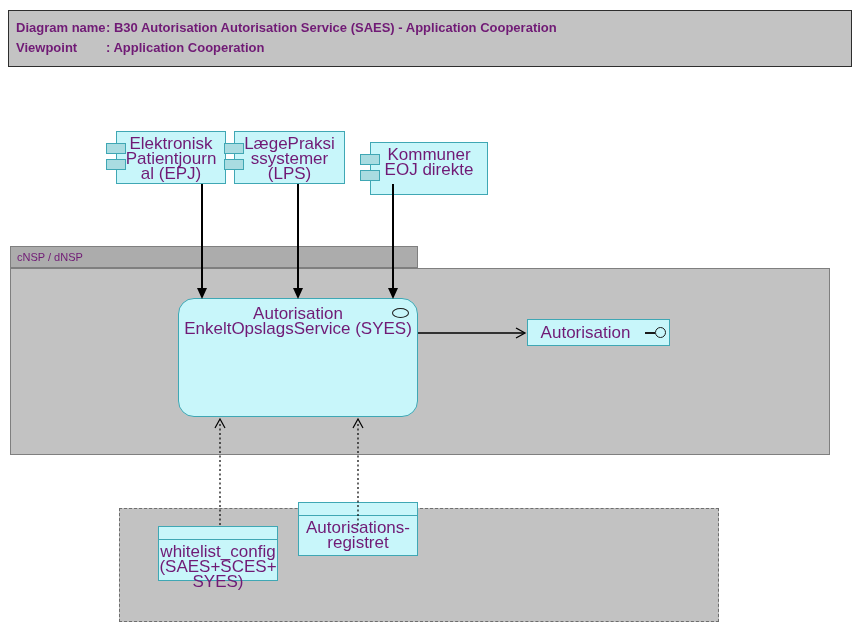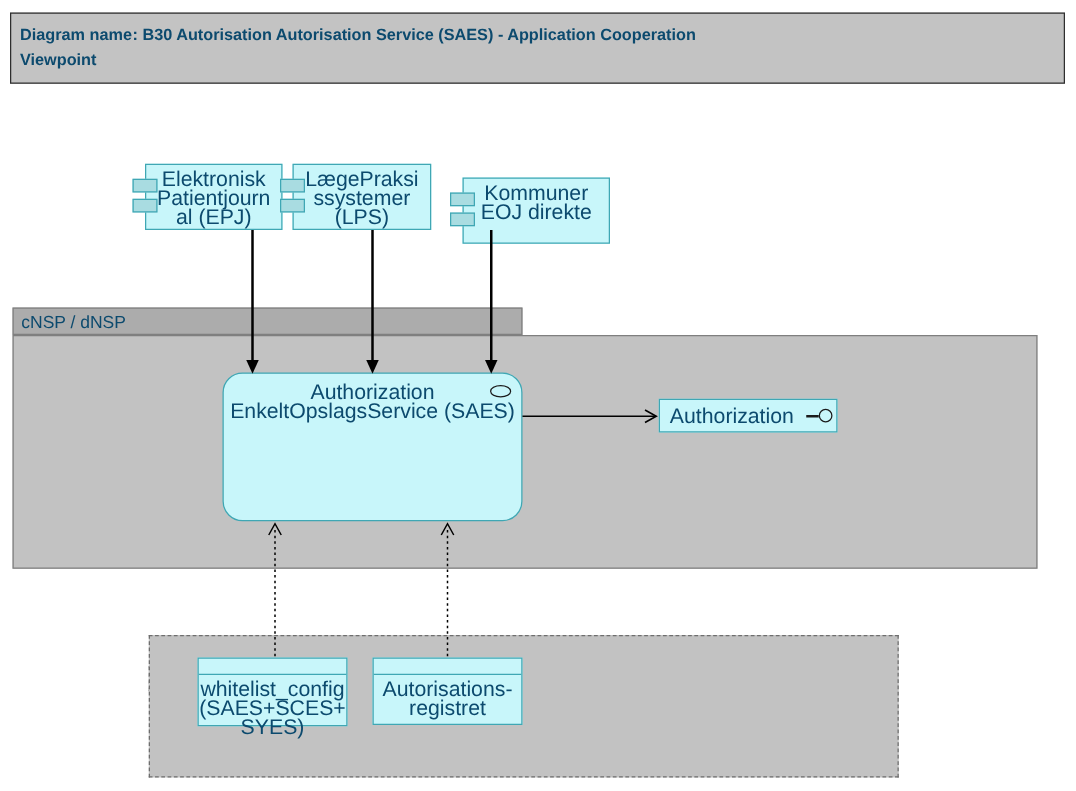--- a/index.html
+++ b/index.html
@@ -1,35 +1,35 @@
 <!DOCTYPE html>
 <html><head>
 <meta charset="utf-8">
 <style>
   html,body{margin:0;padding:0;background:#ffffff;}
   .canvas{
     position:relative;width:861px;height:633px;background:#ffffff;
-    font-family:"Liberation Sans",sans-serif;color:#0c4a6e;overflow:hidden;
+    font-family:"Liberation Sans",sans-serif;color:#701a75;overflow:hidden;
   }
   .abs{position:absolute;box-sizing:border-box;}
 
   
   .title-box{
     left:8px;top:10px;width:844px;height:57px;
     background:#c3c3c3;border:1px solid #2e2e2e;
     font-weight:bold;font-size:13px;line-height:20px;
     padding:7px 6px 0 7px;
   }
   .trow{display:flex;}
   .tlabel{flex:0 0 90px;}
 
   
   .grp-hdr{
     background:#acacac;border:1px solid #7f7f7f;
-    font-size:14px;line-height:20px;padding-left:6px;
+    font-size:11px;line-height:20px;padding-left:6px;
   }
   .grp-body{background:#c2c2c2;border:1px solid #7f7f7f;}
   .nsp-hdr{left:10px;top:246px;width:408px;height:22px;}
   .nsp-body{left:10px;top:268px;width:820px;height:187px;}
   .db-hdr{
     left:119px;top:488px;width:428px;height:20px;
     background:#c2c2c2;border:1px dashed #6e6e6e;
     font-size:11px;line-height:18px;padding-left:6px;margin-top:45px;
   }
   .db-body{left:119px;top:508px;width:600px;height:114px;background:#c2c2c2;border:1px dashed #6e6e6e;}
@@ -66,38 +66,39 @@
   }
   .lolli{position:absolute;right:3px;top:50%;width:21px;height:11px;margin-top:-5.5px;}
   .lolli .stick{position:absolute;left:0;top:5px;width:10px;height:1.5px;background:#1a1a1a;}
   .lolli .ring{
     position:absolute;right:0;top:0;width:11px;height:11px;
     border:1.5px solid #1a1a1a;border-radius:50%;box-sizing:border-box;
   }
 
   .dstore{padding:0;}
   .ds1{left:158px;top:526px;width:120px;height:55px;}
-  .ds2{left:298px;top:526px;width:120px;height:54px;}
+  .ds2{left:298px;top:502px;width:120px;height:54px;}
   .ds-hdr{height:12px;border-bottom:1px solid #3fa7b4;}
   .ds-label{padding-top:4px;}
 
   .arrows{position:absolute;left:0;top:0;width:861px;height:633px;pointer-events:none;}
 </style>
 </head>
 <body>
 
 <div class="canvas">
 
   <div class="abs title-box">
     <div class="trow">
       <span class="tlabel">Diagram name</span>
       <span>: B30 Autorisation Autorisation Service (SAES) - Application Cooperation</span>
     </div>
     <div class="trow">
       <span class="tlabel">Viewpoint</span>
+      <span>: Application Cooperation</span>
     </div>
   </div>
 
   <div class="abs grp-hdr nsp-hdr">
     <span>cNSP / dNSP</span>
   </div>
   <div class="abs grp-body nsp-body"></div>
 
   <div class="abs db-hdr">
     <span>DB: stamdata</span>
@@ -115,25 +116,25 @@
     <span>LægePraksissystemer (LPS)</span>
   </div>
   <div class="abs node component cmp-kom">
     <span class="port port1"></span>
     <span class="port port2"></span>
     <span>Kommuner EOJ direkte</span>
   </div>
 
   <div class="abs node service">
     <span class="svc-ellipse"></span>
-    <span>Authorization EnkeltOpslagsService (SAES)</span>
+    <span>Autorisation EnkeltOpslagsService (SYES)</span>
   </div>
 
   <div class="abs node iface">
-    <span>Authorization</span>
+    <span>Autorisation</span>
     <span class="lolli">
       <span class="stick"></span>
       <span class="ring"></span>
     </span>
   </div>
 
   <div class="abs node dstore ds1">
     <div class="ds-hdr"></div>
     <div class="ds-label">whitelist_config (SAES+SCES+SYES)</div>
   </div>

